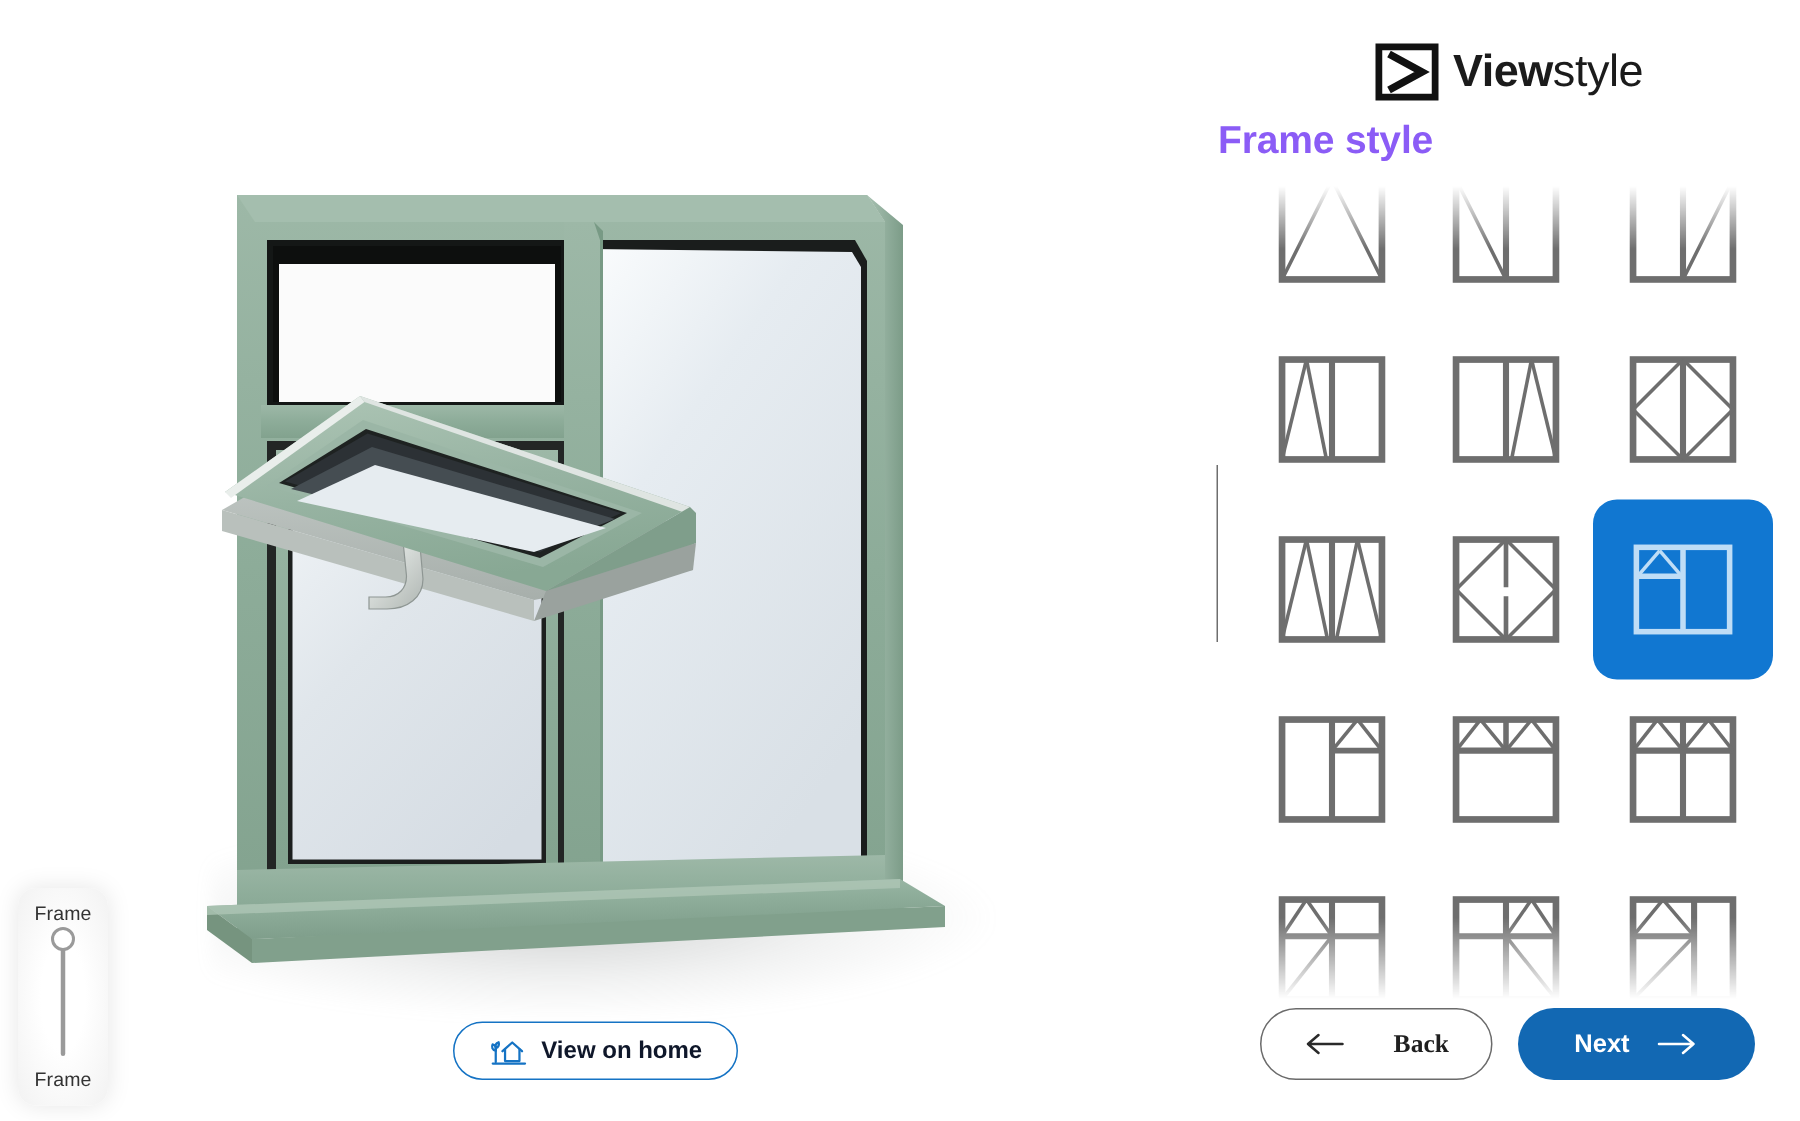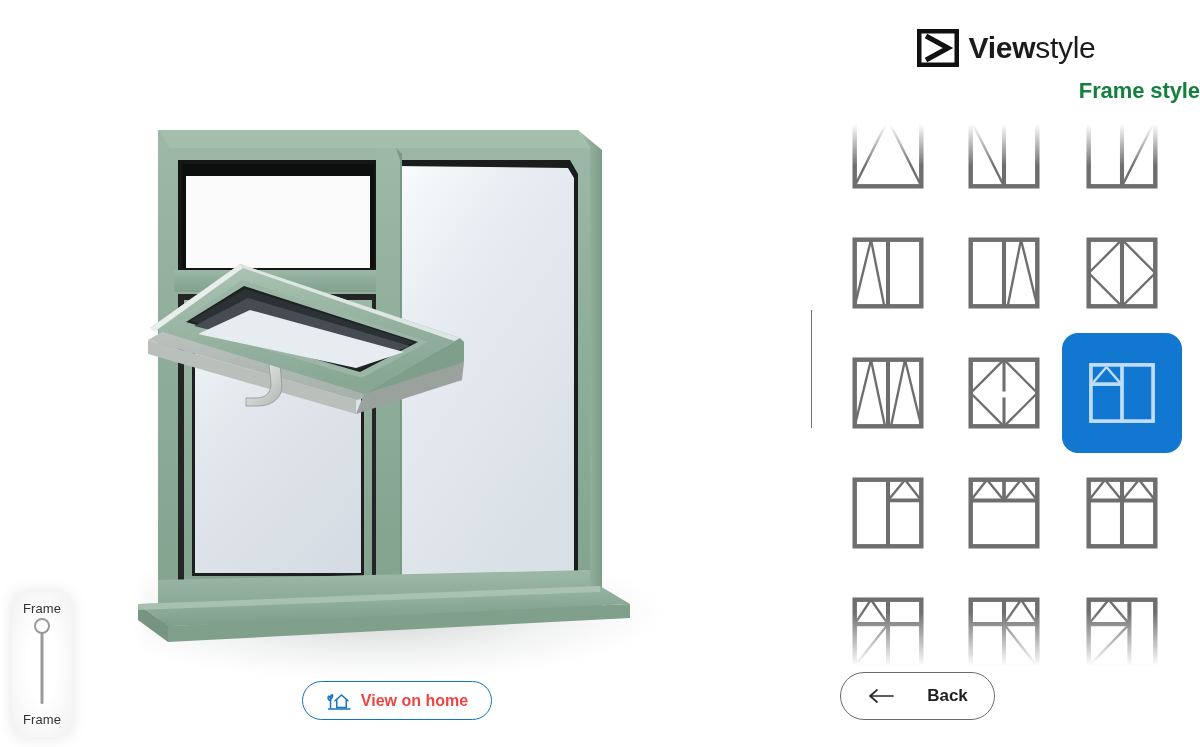--- a/index.html
+++ b/index.html
@@ -98,21 +98,21 @@
   
   .view-home-btn {
     position: absolute;
     left: 302px;
     top: 681px;
     width: 190px;
     height: 39px;
     border-radius: 20px;
     border: 1.6px solid #1573c4;
     background: #ffffff;
-    color: #ef4444;
+    color: #0f172a;
     font-size: 16px;
     font-weight: bold;
     display: flex;
     align-items: center;
     justify-content: center;
     gap: 9px;
     cursor: pointer;
     z-index: 30;
   }
   .view-home-btn .vh-icon { display: flex; align-items: center; }
@@ -276,21 +276,21 @@
     <div style="display:flex;align-items:center;justify-content:center;gap:10px;padding-top:29px;">
       <span style="display:flex;">
         <svg width="42" height="38" viewBox="0 0 42 38">
           <rect x="2" y="2" width="38" height="34" fill="none" stroke="#111111" stroke-width="5"></rect>
           <path d="M9 7 L31 19 L9 31" fill="none" stroke="#111111" stroke-width="5" stroke-linejoin="miter"></path>
         </svg>
       </span>
       <span style="font-size:30px;color:#1b1b1b;letter-spacing:-0.3px;"><span style="font-weight:600;">View</span><span style="font-weight:300;">style</span></span>
     </div>
 
-    <h1 style="text-align:right;font-size:22px;font-weight:600;color:#15803d;margin-top:11px;letter-spacing:-0.1px;">Frame style</h1>
+    <h1 style="text-align:left;font-size:26px;font-weight:600;color:#8b5cf6;margin-top:11px;letter-spacing:-0.1px;">Frame style</h1>
 
     <div id="style-grid-scroll" style="position:absolute;left:18px;top:124px;width:352px;height:542px;overflow:hidden;
                 -webkit-mask-image:linear-gradient(to bottom, rgba(0,0,0,0) 0px, rgba(0,0,0,1) 42px, rgba(0,0,0,1) 488px, rgba(0,0,0,0) 542px);
                 mask-image:linear-gradient(to bottom, rgba(0,0,0,0) 0px, rgba(0,0,0,1) 42px, rgba(0,0,0,1) 488px, rgba(0,0,0,0) 542px);">
       <div id="style-grid" style="display:grid;grid-template-columns:repeat(3,1fr);gap:0px 0px;margin-top:-31px;">
           <div style="width: 112px; height: 120px; margin: 0px auto; display: flex; align-items: center; justify-content: center; cursor: pointer;">
             <span style="display: flex;">
               <svg viewBox="0 0 100 100" width="74" height="74">
                 <rect x="5" y="5" width="90" height="90" fill="none" stroke="#6E6E6E" stroke-width="6"></rect>
                 <line x1="5" y1="95" x2="50" y2="5" stroke="#6E6E6E" stroke-width="3.2" stroke-linecap="butt"></line>
@@ -457,26 +457,36 @@
                 <line x1="60" y1="38" x2="32" y2="5" stroke="#6E6E6E" stroke-width="3.2" stroke-linecap="butt"></line>
                 <line x1="5" y1="95" x2="60" y2="38" stroke="#6E6E6E" stroke-width="3.2" stroke-linecap="butt"></line>
               </svg>
             </span>
           </div>
         </div>
     </div>
 
     <div style="position:absolute;left:28px;top:672px;display:flex;align-items:center;gap:17px;">
       <button style="width:155px;height:48px;border-radius:26px;border:1.4px solid #6b6b6b;background:#ffffff;color:#1f1f1f;
-                     font-family:Liberation Sans, sans-serif;font-size:17px;font-weight:bold;display:flex;align-items:center;
+                     font-family:Liberation Serif, serif;font-size:17px;font-weight:bold;display:flex;align-items:center;
                      justify-content:center;gap:32px;cursor:pointer;">
         <span style="display:flex;">
           <svg width="28" height="16" viewBox="0 0 28 16">
             <path d="M26 8 L3 8 M10 2 L3 8 L10 14" fill="none" stroke="#2a2a2a" stroke-width="1.7" stroke-linecap="round" stroke-linejoin="round"></path>
           </svg>
         </span>
         <span>Back</span>
       </button>
 
+      <button style="width:158px;height:48px;border-radius:26px;border:none;background:#1268B3;color:#ffffff;
+                     font-family:'Liberation Sans',sans-serif;font-size:17px;font-weight:bold;display:flex;align-items:center;
+                     justify-content:center;gap:18px;cursor:pointer;">
+        <span>Next</span>
+        <span style="display:flex;">
+          <svg width="28" height="16" viewBox="0 0 28 16">
+            <path d="M2 8 L25 8 M18 2 L25 8 L18 14" fill="none" stroke="#ffffff" stroke-width="1.7" stroke-linecap="round" stroke-linejoin="round"></path>
+          </svg>
+        </span>
+      </button>
     </div>
 
   </div>
 </div>
 
 </body></html>

